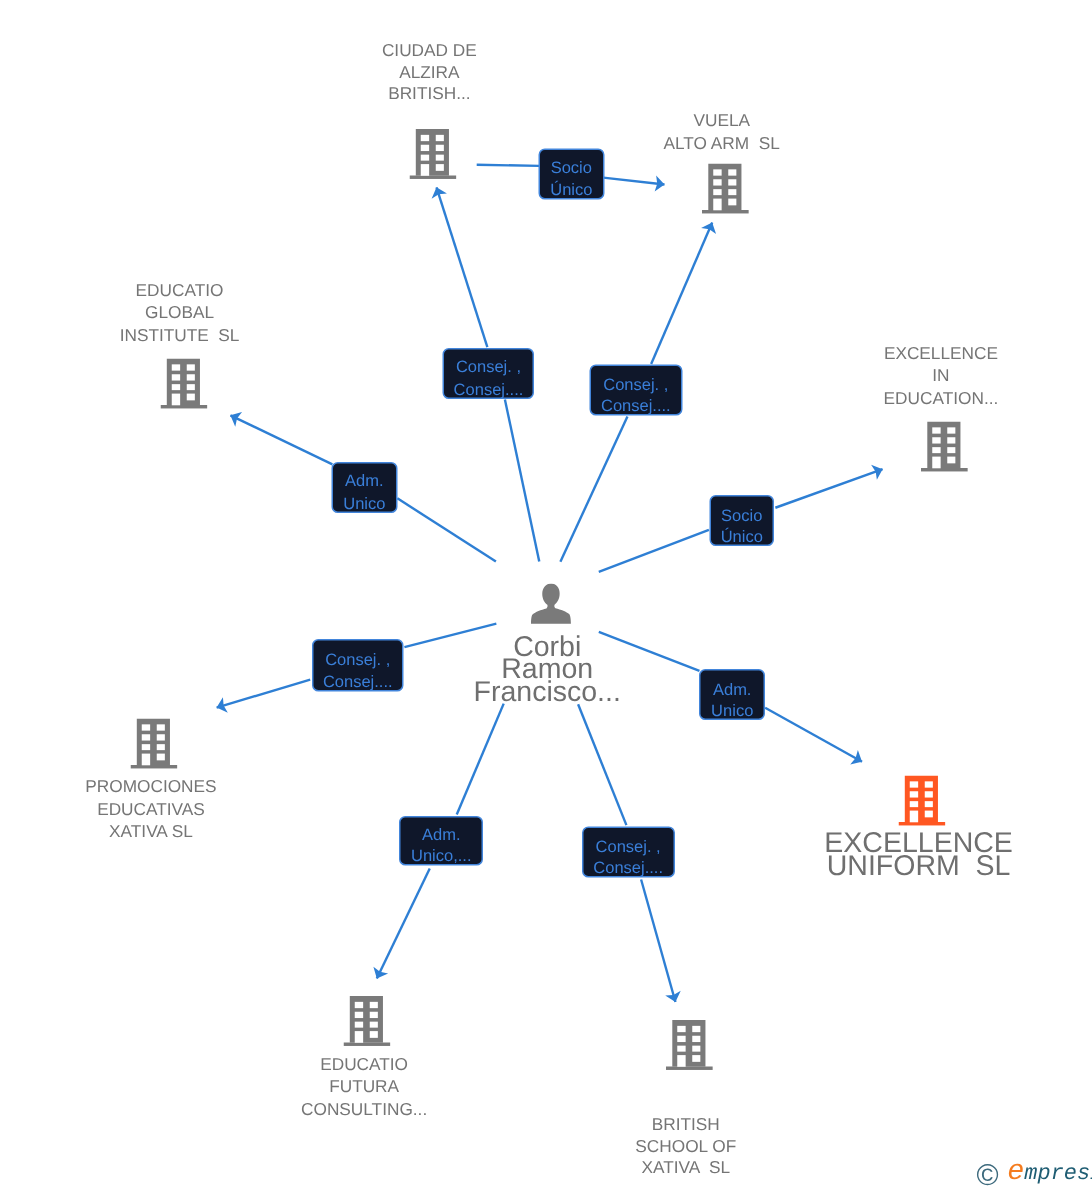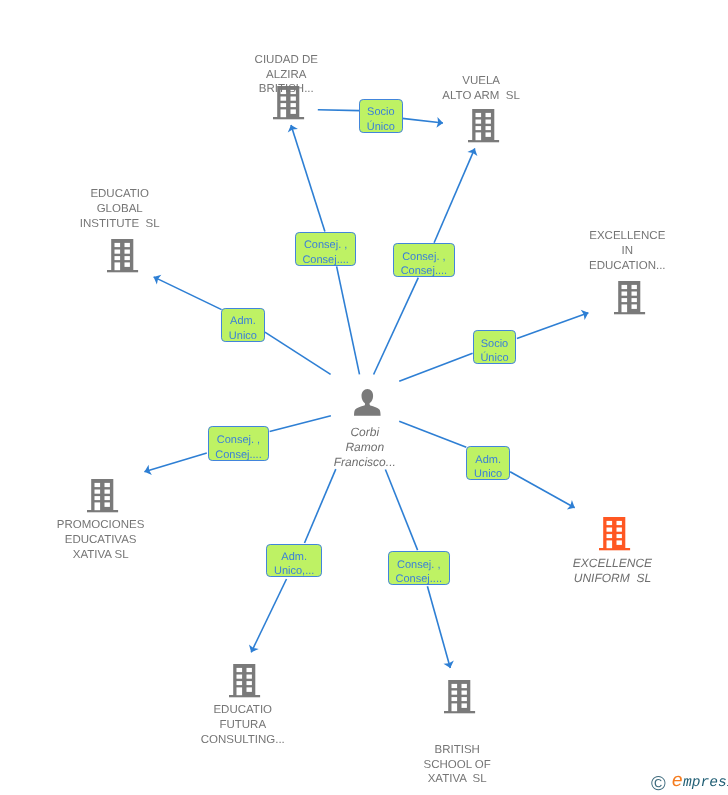--- a/index.html
+++ b/index.html
@@ -5,22 +5,22 @@
 <style>
   html,body{margin:0;padding:0;}
   body{width:728px;height:795px;background:#ffffff;
        -webkit-font-smoothing:antialiased;text-rendering:geometricPrecision;
        font-family:"Liberation Sans",sans-serif;position:relative;overflow:hidden;}
   #graph{position:absolute;left:0;top:0;width:728px;height:795px;pointer-events:none;}
   .node{position:absolute;}
   .node svg{display:block;position:absolute;}
   .nlabel{position:absolute;color:#757575;font-size:11.5px;line-height:14.7px;
           text-align:center;white-space:pre;width:240px;left:-120px;}
-  .nlabel.big{font-size:12px;line-height:14.8px;color:#6f6f6f;font-style:italic;}
-  .edge-label{position:absolute;background:#bef264;border:1.4px solid #4285db;border-radius:4.2px;
+  .nlabel.big{font-size:19px;line-height:14.8px;color:#6f6f6f;}
+  .edge-label{position:absolute;background:#0f172a;border:1.4px solid #4285db;border-radius:4.2px;
               color:#3a7fd9;font-size:11px;line-height:14.7px;text-align:center;
               white-space:pre;box-sizing:border-box;padding-top:8px;
               display:flex;align-items:center;justify-content:center;}
   #logo{position:absolute;left:650px;top:770px;height:22px;white-space:nowrap;}
 </style>
 </head>
 <body>
 
 <svg id="graph" viewBox="0 0 728 795">
   <defs>
@@ -60,21 +60,21 @@
         <rect x="7.5" y="3.9" width="5.6" height="4.2"></rect>
         <rect x="17.5" y="3.9" width="5.4" height="4.2"></rect>
         <rect x="7.5" y="10.5" width="5.6" height="4.2"></rect>
         <rect x="17.5" y="10.5" width="5.4" height="4.2"></rect>
         <rect x="7.5" y="17.1" width="5.6" height="4"></rect>
         <rect x="17.5" y="17.1" width="5.4" height="4"></rect>
         <rect x="7.5" y="23.4" width="5.6" height="7.8"></rect>
         <rect x="17.5" y="23.4" width="5.4" height="4.5"></rect>
       </g>
   </svg>
-  <span class="nlabel" style="top:53px;">CIUDAD DE
+  <span class="nlabel" style="top:27px;">CIUDAD DE
 ALZIRA
 BRITISH...</span>
 </div>
 
 <div class="node" style="left:481.15px;top:0px;">
   <svg width="32" height="34" viewBox="0 0 32 34" style="left:-12.7px;top:108.8px;">
     <g fill="#7a7a7a">
         <rect x="4.2" y="0" width="22.1" height="31.1"></rect>
         <rect x="0" y="31" width="31.1" height="2.3"></rect>
       </g>

